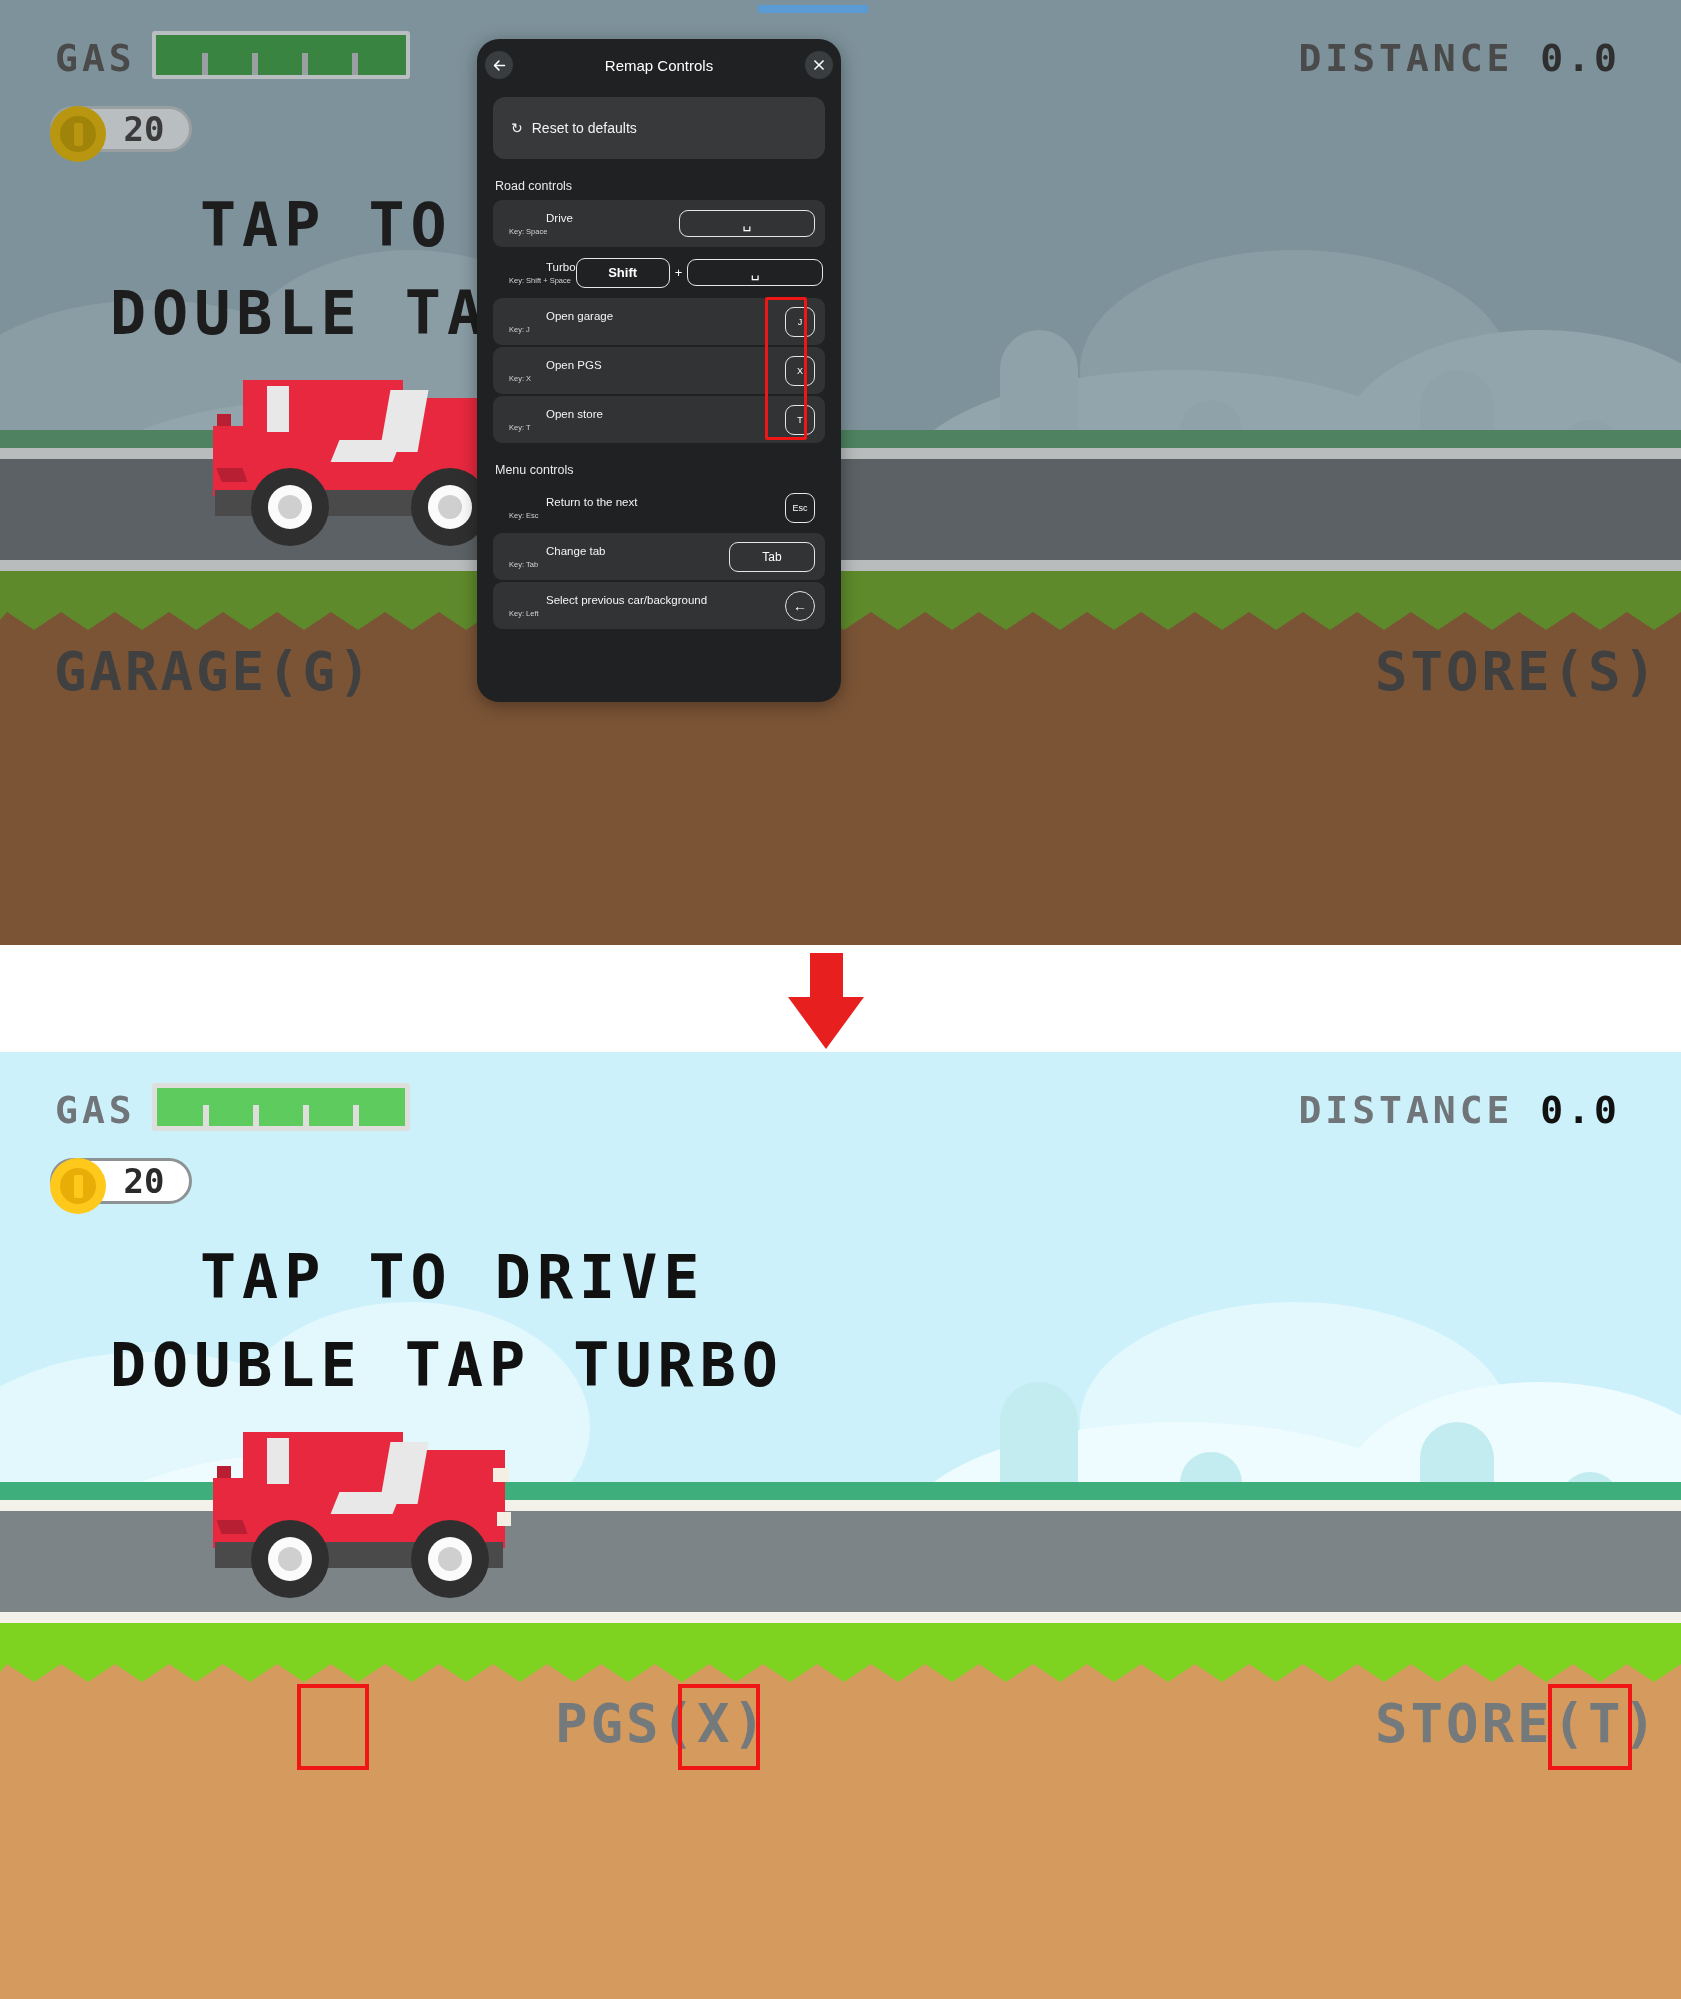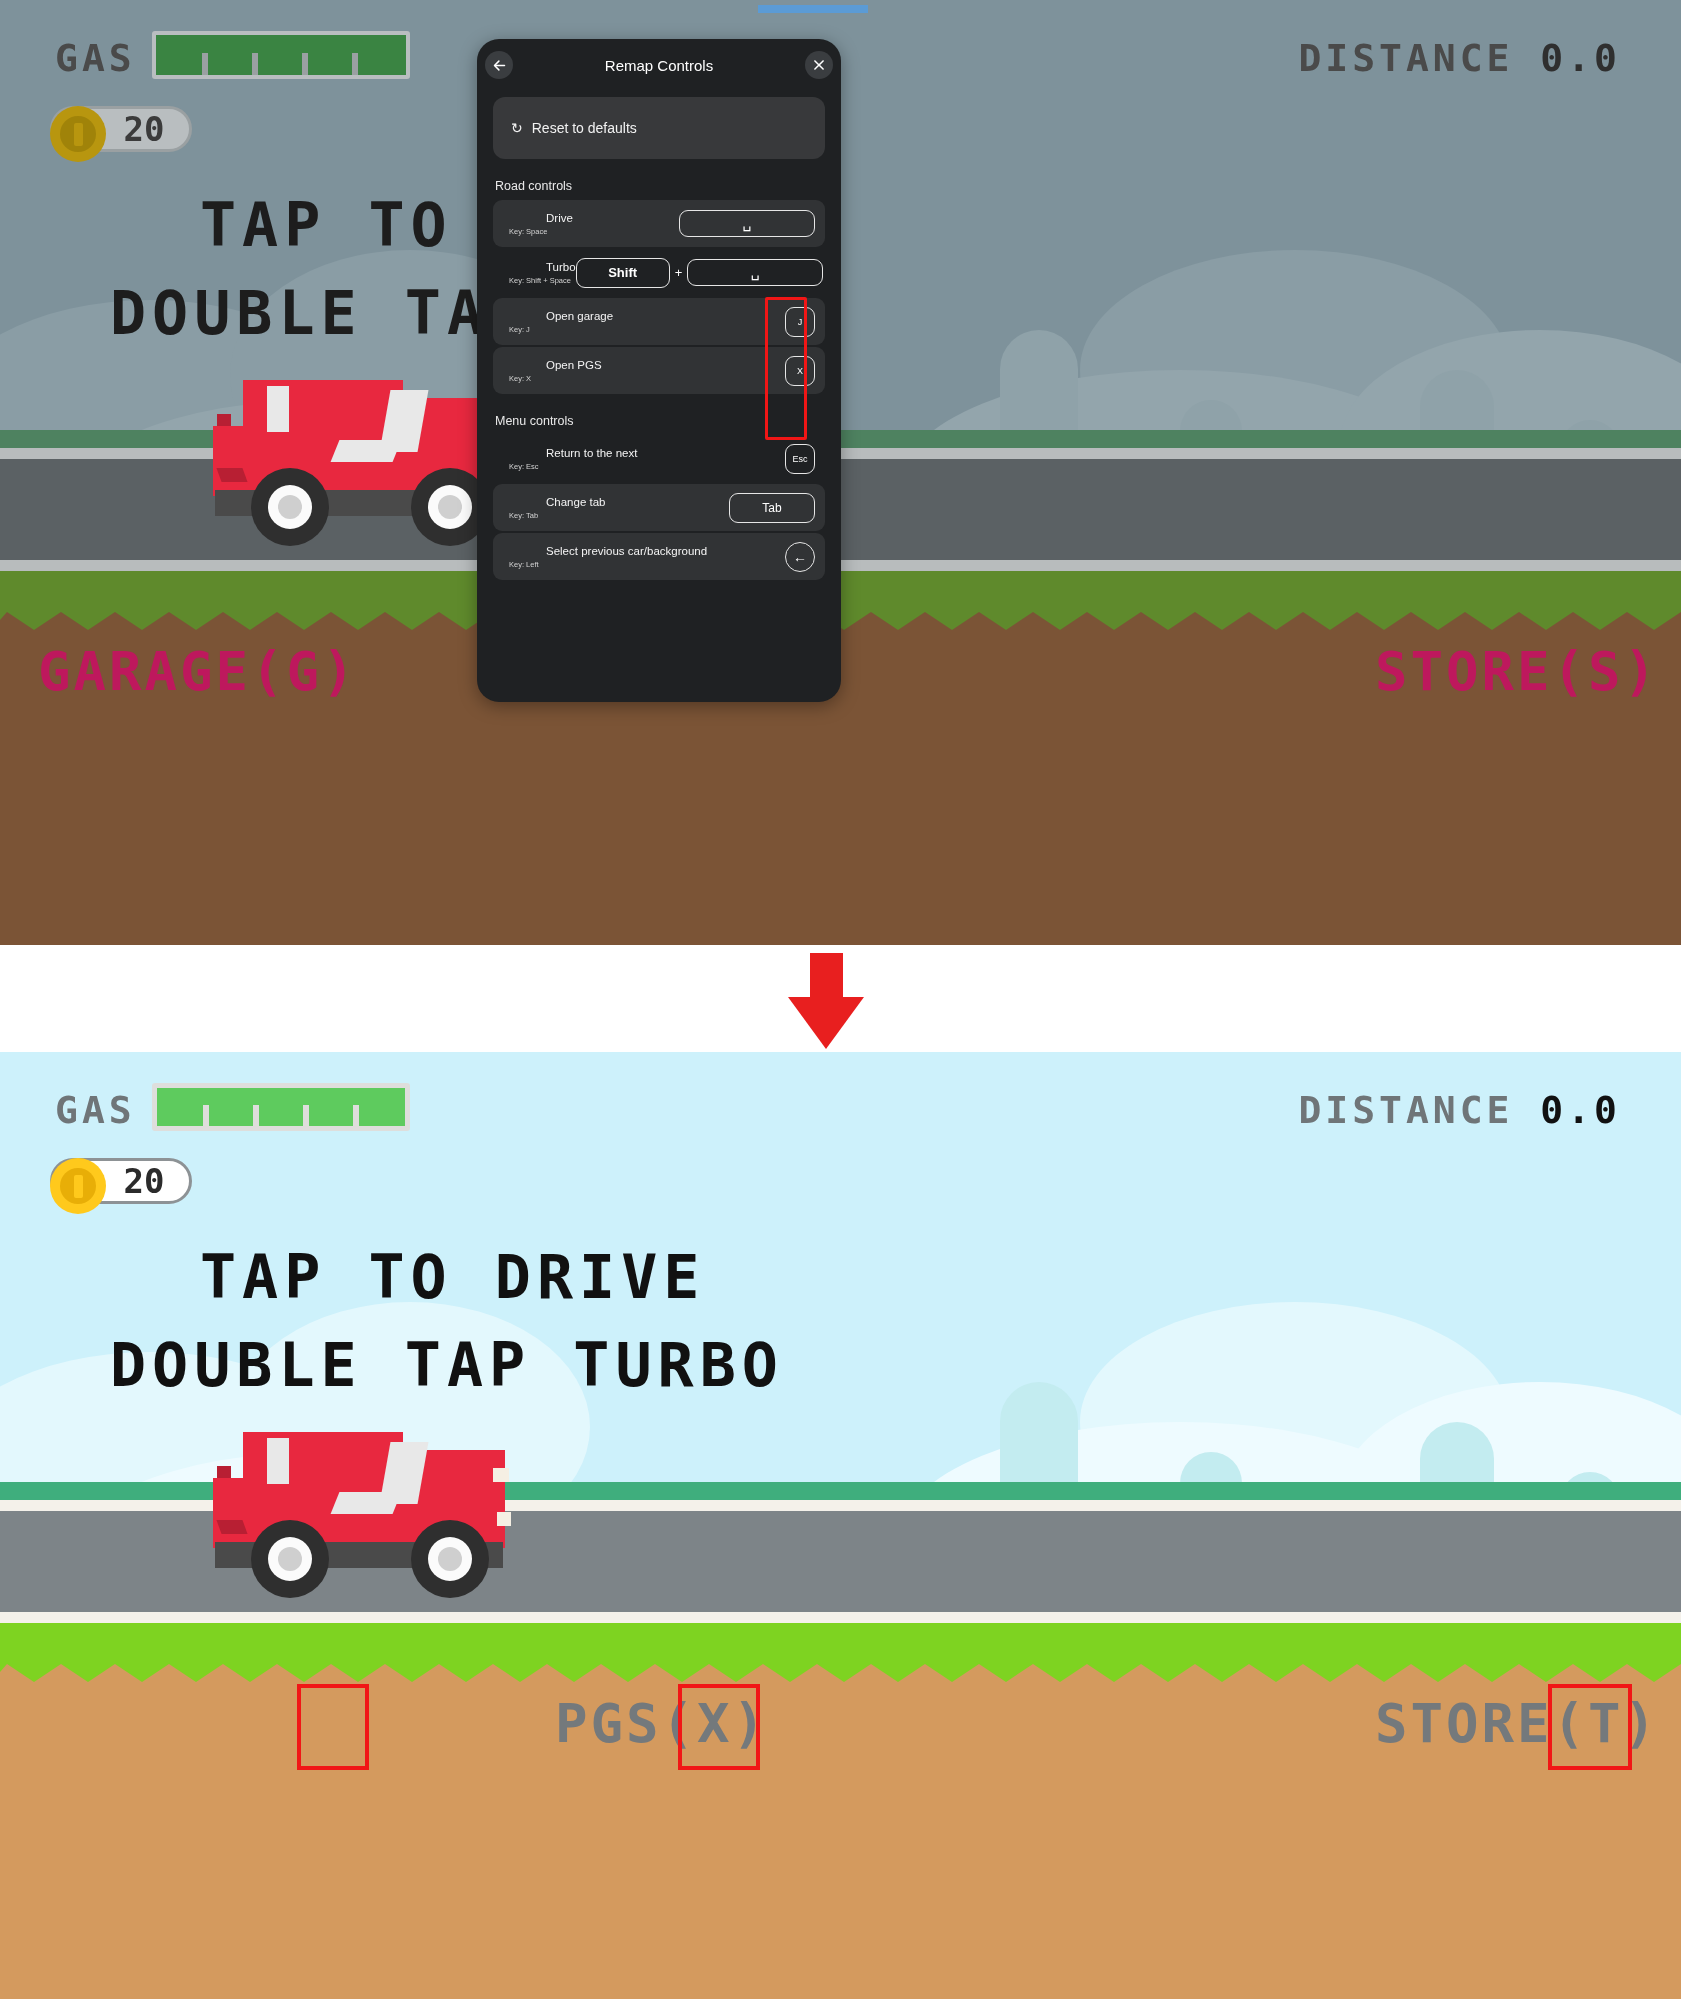--- a/index.html
+++ b/index.html
@@ -132,21 +132,21 @@
   .panel-bottom .prompt { color: #111111; }
 
   
   .nav-label {
     position: absolute;
     font-family: "DejaVu Sans Mono", monospace;
     font-weight: bold;
     letter-spacing: 3px;
     white-space: nowrap;
   }
-  .panel-top .nav-label { color: #be185d; }
+  .panel-top .nav-label { color: #404040; margin-left: 16px; }
   .panel-bottom .nav-label { color: #74797c; }
 
   .hl-box {
     position: absolute;
     border: 4px solid #f11616;
     pointer-events: none;
   }
 
   
   .car { position: absolute; }
@@ -501,20 +501,31 @@
           <div class="ctrl-name">Open PGS</div>
           <div class="ctrl-key">Key: X</div>
         </div>
         <div class="ctrl-keys">
           <div class="keycap sq">
             <span>X</span>
           </div>
         </div>
       </div>
 
+      <div class="ctrl-row alt">
+        <div class="ctrl-texts">
+          <div class="ctrl-name">Open store</div>
+          <div class="ctrl-key">Key: T</div>
+        </div>
+        <div class="ctrl-keys">
+          <div class="keycap sq">
+            <span>T</span>
+          </div>
+        </div>
+      </div>
     </div>
 
     <div class="kc-highlight" style="left:288px; top:258px; width:42px; height:143px;"></div>
 
     <div class="section-title">Menu controls</div>
     <div class="ctrl-list">
 
       <div class="ctrl-row">
         <div class="ctrl-texts">
           <div class="ctrl-name">Return to the next</div>

